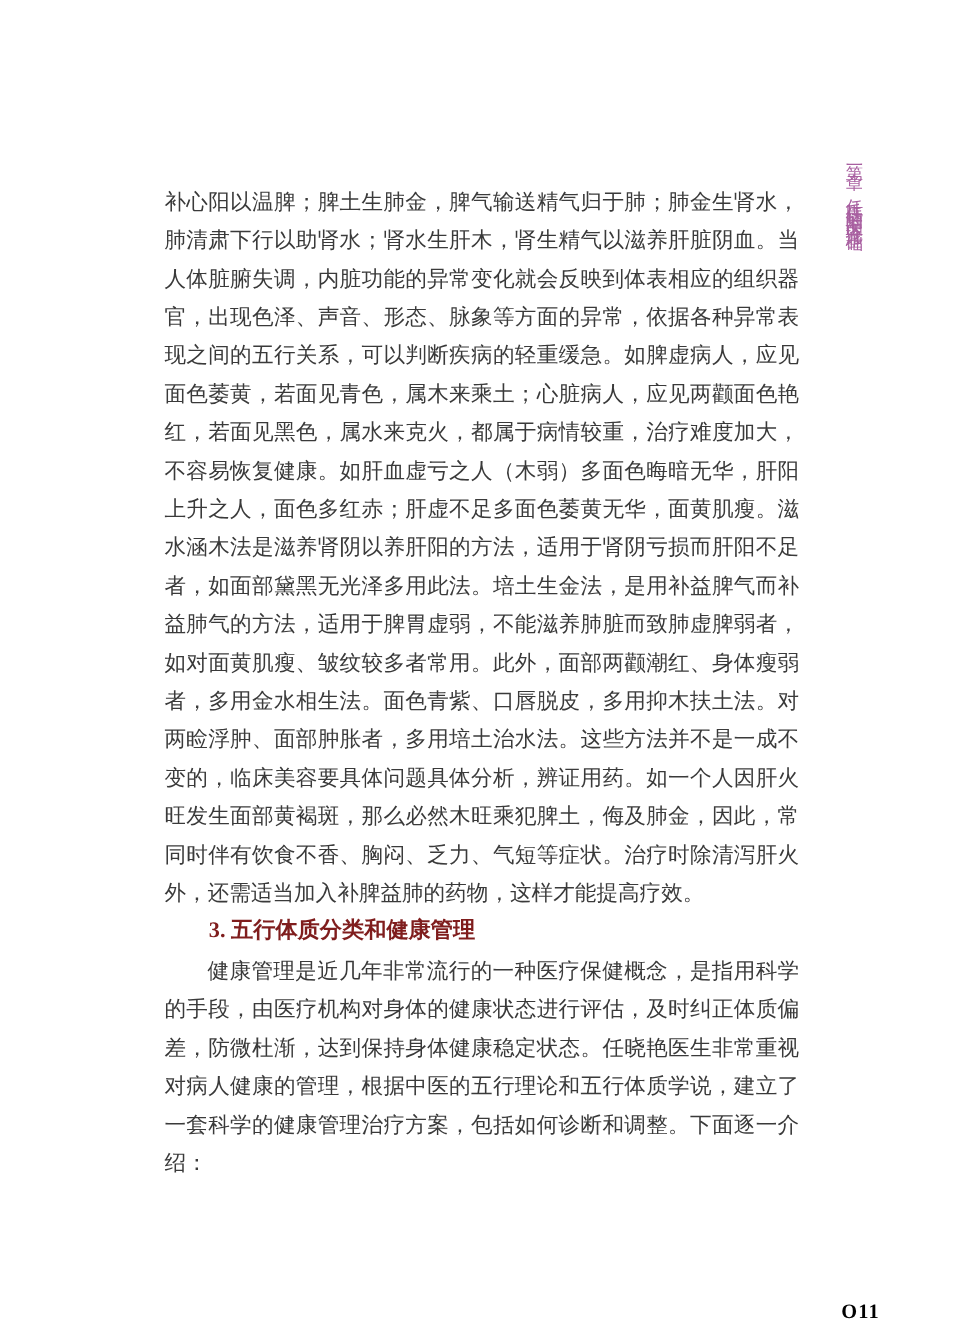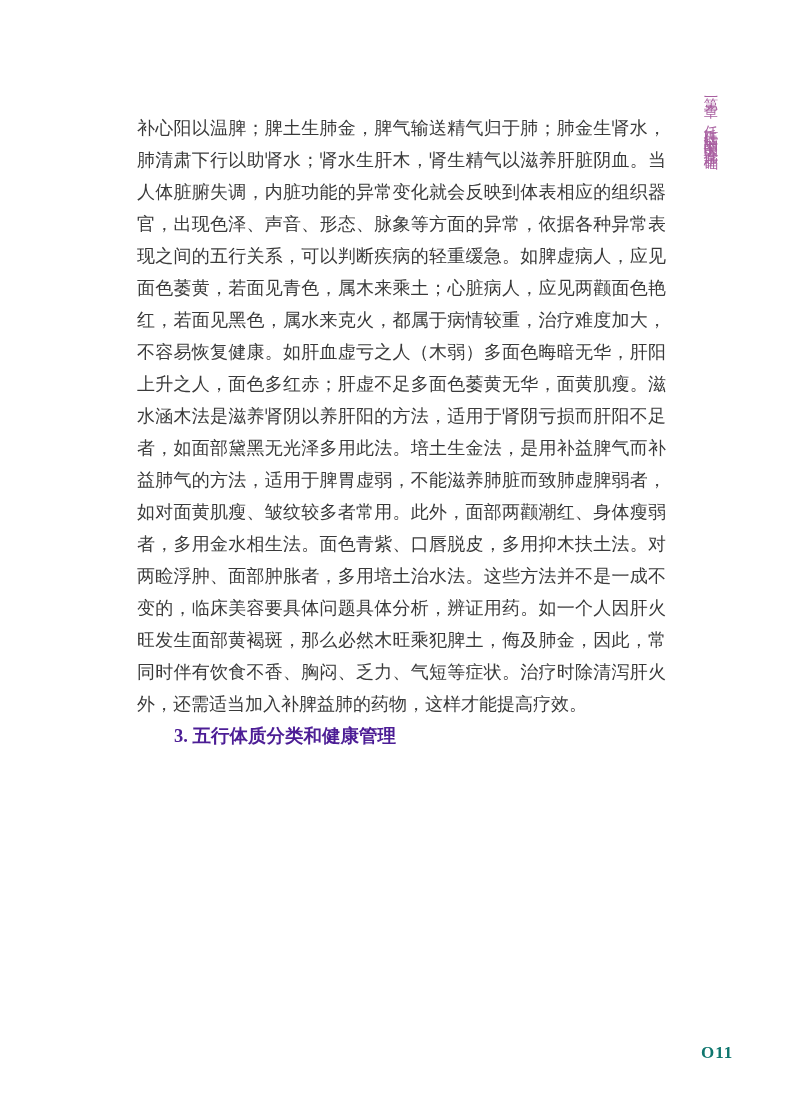--- a/index.html
+++ b/index.html
@@ -8,41 +8,42 @@
     height: 1118px;
     background: #ffffff;
     position: relative;
     overflow: hidden;
     font-family: "Liberation Serif", "DejaVu Serif", serif;
   }
   .page {
     position: absolute;
     inset: 0;
     background: #ffffff;
+    margin-top: 40px;
   }
   .main-text {
     position: absolute;
     left: 137px;
     top: 112px;
     width: 529px;
     color: #3a3a3a;
     font-size: 18px;
     line-height: 32px;
     text-align: justify;
   }
   .para {
     margin: 0;
     text-align: justify;
   }
   .para.indent {
     text-indent: 2em;
   }
   .section-heading {
     margin: 0;
-    color: #4c1d95;
+    color: #7f1d1d;
     font-weight: bold;
     font-size: 18.5px;
     line-height: 33px;
     text-indent: 2em;
     text-align: left;
   }
   .sidebar-vertical {
     position: absolute;
     left: 701px;
     top: 86px;
@@ -53,37 +54,38 @@
     line-height: 19px;
     font-family: "Liberation Sans", "DejaVu Sans", sans-serif;
   }
   .sidebar-title {
     padding-top: 12px; 
   }
   .page-number {
     position: absolute;
     left: 701px;
     top: 1043px;
-    color: #0f766e;
+    color: #000000;
     font-size: 17px;
     font-weight: 600;
     letter-spacing: 1px;
     font-family: "Liberation Serif", "DejaVu Serif", serif;
   }
 </style>
 </head>
 <body>
 
 <div class="page">
 
   <div class="sidebar-vertical">
     <span class="sidebar-chapter">第一章</span>
     <span class="sidebar-title">任氏任针的中医理论基础</span>
   </div>
 
   <div class="main-text">
     <p class="para">补心阳以温脾；脾土生肺金，脾气输送精气归于肺；肺金生肾水，肺清肃下行以助肾水；肾水生肝木，肾生精气以滋养肝脏阴血。当人体脏腑失调，内脏功能的异常变化就会反映到体表相应的组织器官，出现色泽、声音、形态、脉象等方面的异常，依据各种异常表现之间的五行关系，可以判断疾病的轻重缓急。如脾虚病人，应见面色萎黄，若面见青色，属木来乘土；心脏病人，应见两颧面色艳红，若面见黑色，属水来克火，都属于病情较重，治疗难度加大，不容易恢复健康。如肝血虚亏之人（木弱）多面色晦暗无华，肝阳上升之人，面色多红赤；肝虚不足多面色萎黄无华，面黄肌瘦。滋水涵木法是滋养肾阴以养肝阳的方法，适用于肾阴亏损而肝阳不足者，如面部黛黑无光泽多用此法。培土生金法，是用补益脾气而补益肺气的方法，适用于脾胃虚弱，不能滋养肺脏而致肺虚脾弱者，如对面黄肌瘦、皱纹较多者常用。此外，面部两颧潮红、身体瘦弱者，多用金水相生法。面色青紫、口唇脱皮，多用抑木扶土法。对两睑浮肿、面部肿胀者，多用培土治水法。这些方法并不是一成不变的，临床美容要具体问题具体分析，辨证用药。如一个人因肝火旺发生面部黄褐斑，那么必然木旺乘犯脾土，侮及肺金，因此，常同时伴有饮食不香、胸闷、乏力、气短等症状。治疗时除清泻肝火外，还需适当加入补脾益肺的药物，这样才能提高疗效。</p>
     <h3 class="section-heading">3. 五行体质分类和健康管理</h3>
+    <p class="para indent">健康管理是近几年非常流行的一种医疗保健概念，是指用科学的手段，由医疗机构对身体的健康状态进行评估，及时纠正体质偏差，防微杜渐，达到保持身体健康稳定状态。任晓艳医生非常重视对病人健康的管理，根据中医的五行理论和五行体质学说，建立了一套科学的健康管理治疗方案，包括如何诊断和调整。下面逐一介绍：</p>
   </div>
 
   <div class="page-number">O11</div>
 
 </div>
 
 </body></html>

